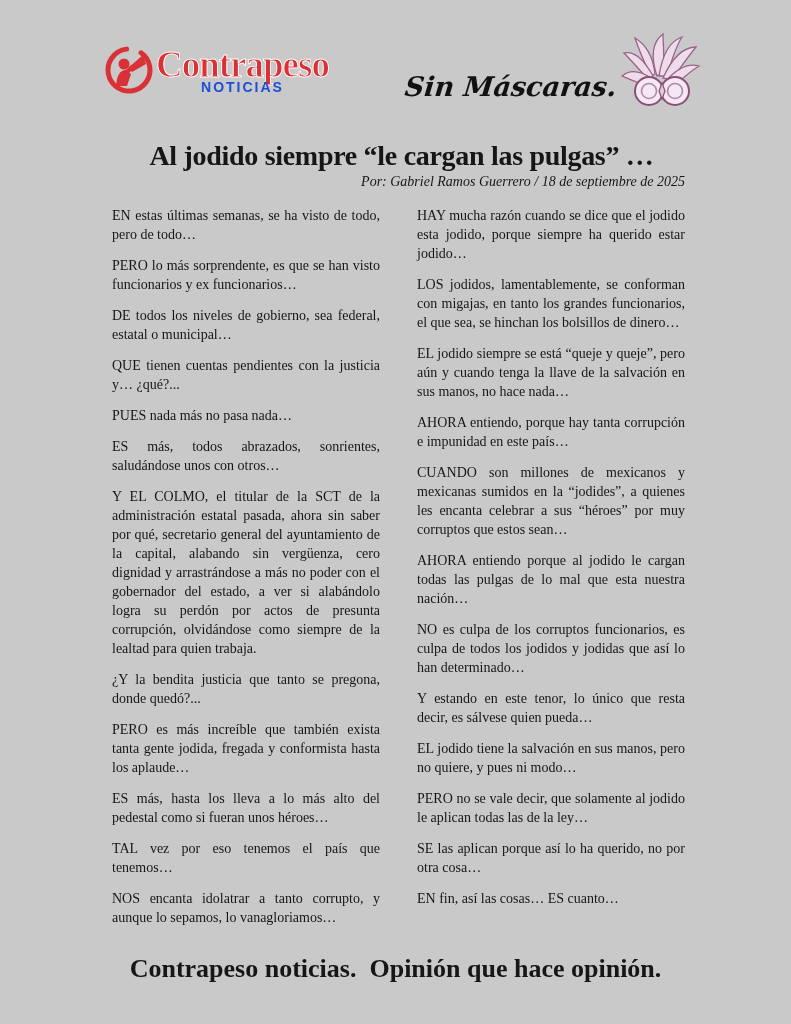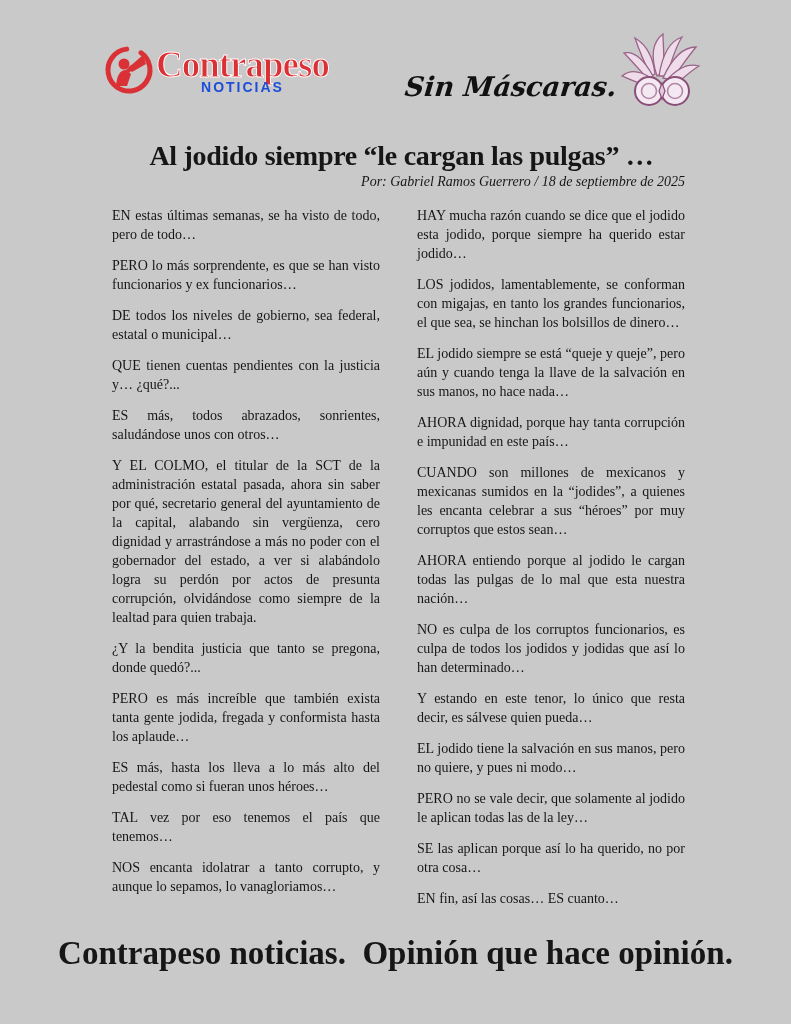--- a/index.html
+++ b/index.html
@@ -48,21 +48,21 @@
     font-style:italic;font-size:14px;
   }
   
   .columns{display:flex;gap:37px;margin:14px 0 0 112px;width:573px;}
   .col{width:268px;font-size:14px;line-height:19px;text-align:justify;}
   .col p{margin:0 0 12px 0;}
   .col p b{font-weight:normal;}
   
   .footer-slogan{
     margin-top:15px;text-align:center;
-    font-size:33px;font-weight:bold;white-space:pre-wrap;
+    font-size:26px;font-weight:bold;white-space:pre-wrap;
   }
 </style>
 </head>
 <body>
 
 <div class="page">
 
   <header class="masthead">
     <div class="logo">
       <span class="logo-icon">
@@ -105,33 +105,34 @@
 
   <h1 class="article-title">Al jodido siempre “le cargan las pulgas” …</h1>
   <div class="article-byline">Por: Gabriel Ramos Guerrero / 18 de septiembre de 2025</div>
 
   <div class="columns">
     <div class="col">
         <p><b>EN</b><span> estas últimas semanas, se ha visto de todo, pero de todo…</span></p>
         <p><b>PERO</b><span> lo más sorprendente, es que se han visto funcionarios y ex funcionarios…</span></p>
         <p><b>DE</b><span> todos los niveles de gobierno, sea federal, estatal o municipal…</span></p>
         <p><b>QUE</b><span> tienen cuentas pendientes con la justicia y… ¿qué?...</span></p>
+        <p><b>PUES</b><span> nada más no pasa nada…</span></p>
         <p><b>ES</b><span> más, todos abrazados, sonrientes, saludándose unos con otros…</span></p>
         <p><b>Y EL COLMO,</b><span> el titular de la SCT de la administración estatal pasada, ahora sin saber por qué, secretario general del ayuntamiento de la capital, alabando sin vergüenza, cero dignidad y arrastrándose a más no poder con el gobernador del estado, a ver si alabándolo logra su perdón por actos de presunta corrupción, olvidándose como siempre de la lealtad para quien trabaja.</span></p>
         <p><b>¿Y</b><span> la bendita justicia que tanto se pregona, donde quedó?...</span></p>
         <p><b>PERO</b><span> es más increíble que también exista tanta gente jodida, fregada y conformista hasta los aplaude…</span></p>
         <p><b>ES</b><span> más, hasta los lleva a lo más alto del pedestal como si fueran unos héroes…</span></p>
         <p><b>TAL</b><span> vez por eso tenemos el país que tenemos…</span></p>
         <p><b>NOS</b><span> encanta idolatrar a tanto corrupto, y aunque lo sepamos, lo vanagloriamos…</span></p>
       </div>
     <div class="col">
         <p><b>HAY</b><span> mucha razón cuando se dice que el jodido esta jodido, porque siempre ha querido estar jodido…</span></p>
         <p><b>LOS</b><span> jodidos, lamentablemente, se conforman con migajas, en tanto los grandes funcionarios, el que sea, se hinchan los bolsillos de dinero…</span></p>
         <p><b>EL</b><span> jodido siempre se está “queje y queje”, pero aún y cuando tenga la llave de la salvación en sus manos, no hace nada…</span></p>
-        <p><b>AHORA</b><span> dignidad, porque hay tanta corrupción e impunidad en este país…</span></p>
+        <p><b>AHORA</b><span> entiendo, porque hay tanta corrupción e impunidad en este país…</span></p>
         <p><b>CUANDO</b><span> son millones de mexicanos y mexicanas sumidos en la “jodides”, a quienes les encanta celebrar a sus “héroes” por muy corruptos que estos sean…</span></p>
         <p><b>AHORA</b><span> entiendo porque al jodido le cargan todas las pulgas de lo mal que esta nuestra nación…</span></p>
         <p><b>NO</b><span> es culpa de los corruptos funcionarios, es culpa de todos los jodidos y jodidas que así lo han determinado…</span></p>
         <p><b>Y</b><span> estando en este tenor, lo único que resta decir, es sálvese quien pueda…</span></p>
         <p><b>EL</b><span> jodido tiene la salvación en sus manos, pero no quiere, y pues ni modo…</span></p>
         <p><b>PERO</b><span> no se vale decir, que solamente al jodido le aplican todas las de la ley…</span></p>
         <p><b>SE</b><span> las aplican porque así lo ha querido, no por otra cosa…</span></p>
         <p><b>EN</b><span> fin, así las cosas… </span><b>ES</b><span> cuanto…</span></p>
       </div>
   </div>

